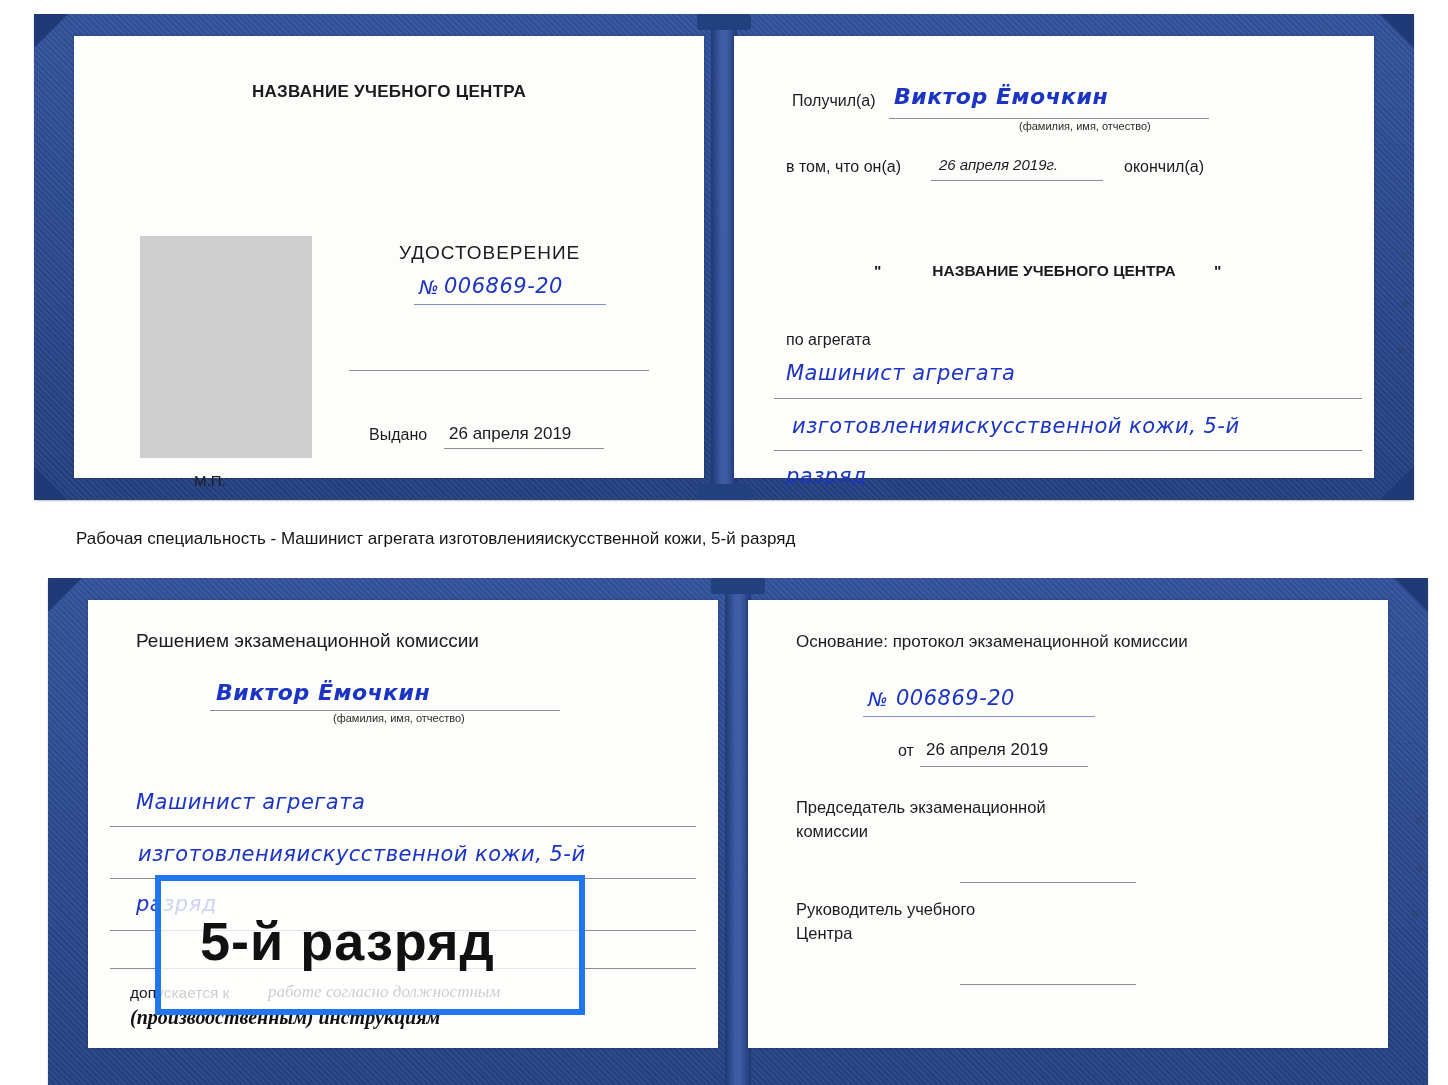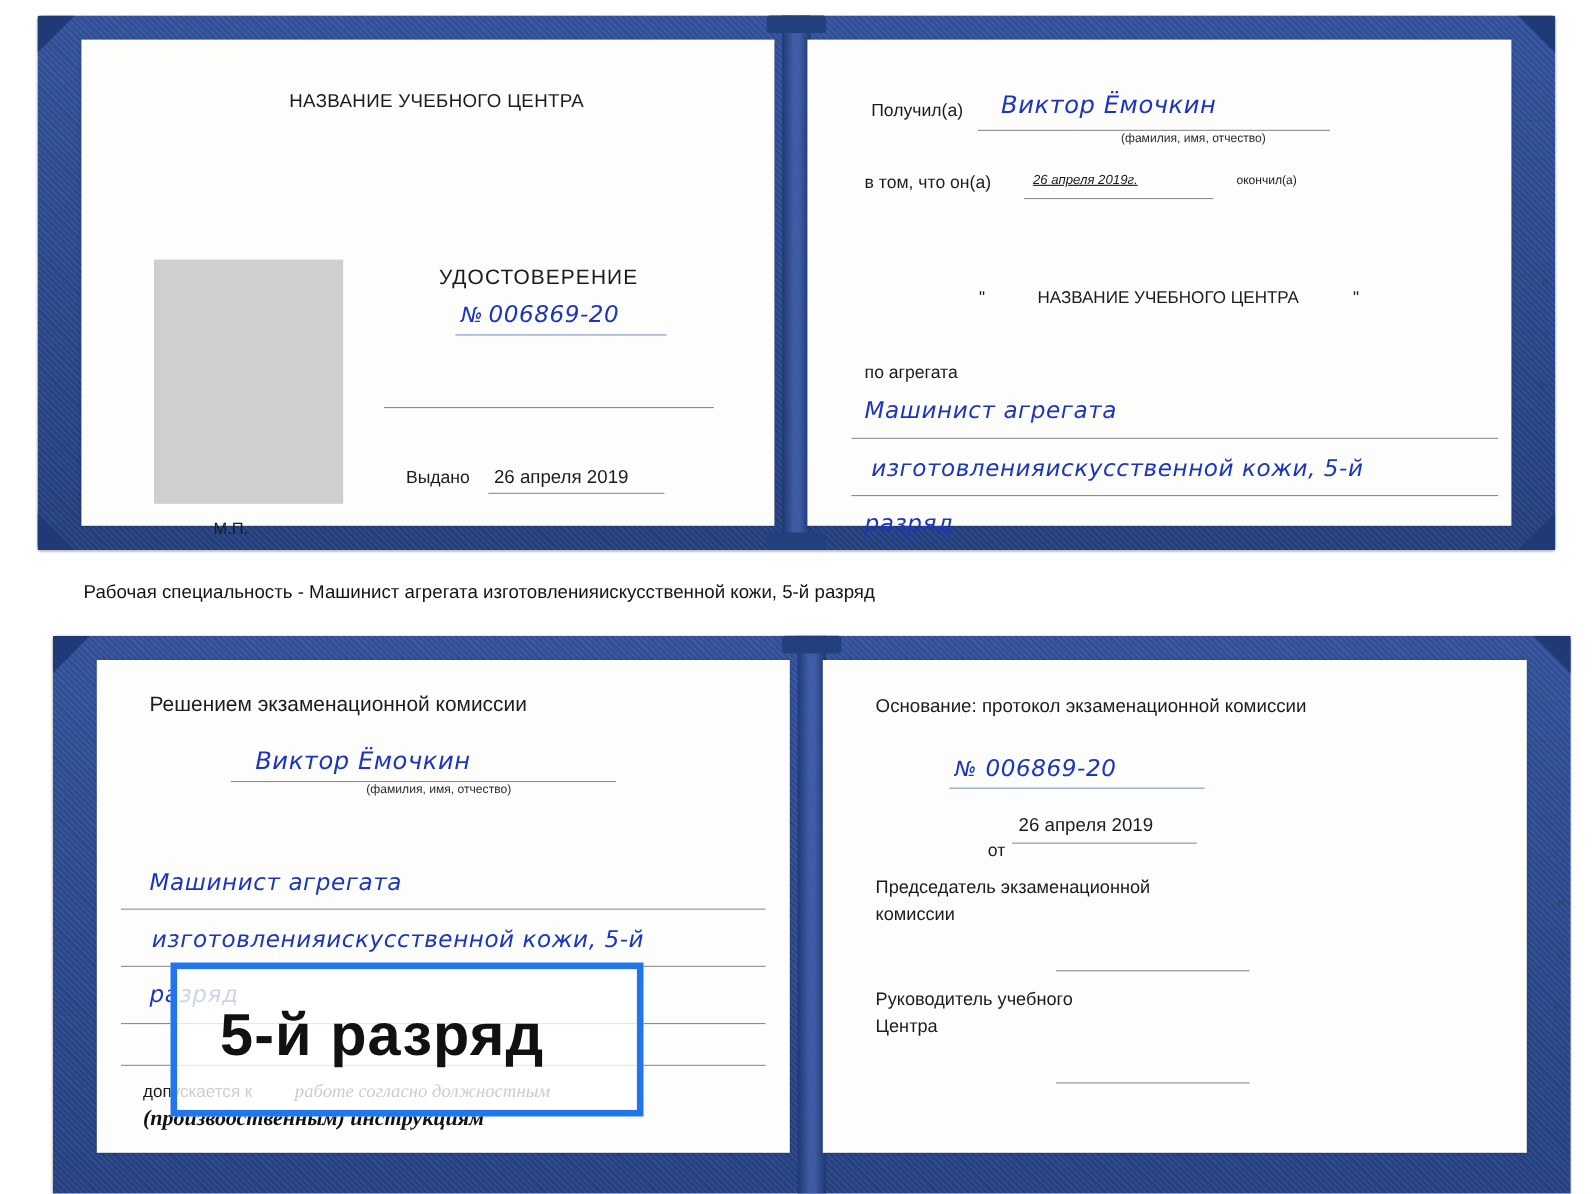--- a/index.html
+++ b/index.html
@@ -106,21 +106,21 @@
     font-size: 12px;
     color: #33425f;
     font-family: "Liberation Serif", serif;
   }
 
   
   .t-print {
     font-family: "Liberation Sans", sans-serif;
     color: #1b1b1b;
   }
-  .bold { font-weight: normal; padding-left: 16px; }
+  .bold { font-weight: bold; }
   .hand {
     font-family: "DejaVu Sans", sans-serif;
     color: #1b34c4;
     font-style: italic;
     letter-spacing: 0.5px;
   }
   .hand-dark {
     font-family: "Liberation Serif", serif;
     color: #111;
     font-style: italic;
@@ -209,23 +209,23 @@
     <div class="abs t-print" style="left:120px;top:436px;font-size:15px;">М.П.</div>
   </div>
 
   <div class="page right">
     <div class="abs t-print" style="left:58px;top:56px;font-size:16px;">Получил(а)</div>
     <div class="abs hand bold" style="left:160px;top:48px;font-size:22px;">Виктор Ёмочкин</div>
     <div class="rule abs" style="left:155px;top:82px;width:320px;"></div>
     <div class="abs caption" style="left:285px;top:84px;">(фамилия, имя, отчество)</div>
 
     <div class="abs t-print" style="left:52px;top:122px;font-size:16px;">в том, что он(а)</div>
-    <div class="abs t-print" style="left:205px;top:120px;font-size:12px;font-style:italic;text-decoration:underline;">26 апреля 2019г.</div>
+    <div class="abs t-print" style="left:205px;top:120px;font-size:15px;font-style:italic;">26 апреля 2019г.</div>
     <div class="rule abs" style="left:197px;top:144px;width:172px;"></div>
-    <div class="abs t-print" style="left:390px;top:122px;font-size:11px;">окончил(а)</div>
+    <div class="abs t-print" style="left:390px;top:122px;font-size:16px;">окончил(а)</div>
 
     <div class="abs t-print bold" style="left:140px;top:226px;font-size:15.5px;">"</div>
     <div class="abs t-print bold" style="left:0;right:0;top:226px;text-align:center;font-size:15.5px;">НАЗВАНИЕ УЧЕБНОГО ЦЕНТРА</div>
     <div class="abs t-print bold" style="left:480px;top:226px;font-size:15.5px;">"</div>
 
     <div class="abs t-print" style="left:52px;top:295px;font-size:16px;">по агрегата</div>
 
     <div class="abs hand" style="left:52px;top:325px;font-size:21px;">Машинист агрегата</div>
     <div class="rule abs" style="left:40px;top:362px;width:588px;"></div>
 
@@ -283,21 +283,21 @@
     <div class="abs hand-dark" style="left:42px;top:406px;font-size:20px;font-weight:bold;">(производственным) инструкциям</div>
   </div>
 
   <div class="page right">
     <div class="abs t-print" style="left:48px;top:32px;font-size:17px;">Основание: протокол экзаменационной комиссии</div>
 
     <div class="abs hand" style="left:120px;top:88px;font-size:19px;">№</div>
     <div class="abs hand" style="left:148px;top:86px;font-size:21px;">006869-20</div>
     <div class="rule blue abs" style="left:115px;top:116px;width:232px;"></div>
 
-    <div class="abs t-print" style="left:150px;top:142px;font-size:16px;margin-top:23px;">от</div>
+    <div class="abs t-print" style="left:150px;top:142px;font-size:16px;">от</div>
     <div class="abs t-print" style="left:178px;top:140px;font-size:17px;">26 апреля 2019</div>
     <div class="rule abs" style="left:172px;top:166px;width:168px;"></div>
 
     <div class="abs t-print" style="left:48px;top:198px;font-size:16.5px;">Председатель экзаменационной</div>
     <div class="abs t-print" style="left:48px;top:222px;font-size:16.5px;">комиссии</div>
     <div class="rule abs" style="left:212px;top:282px;width:176px;"></div>
 
     <div class="abs t-print" style="left:48px;top:300px;font-size:16.5px;">Руководитель учебного</div>
     <div class="abs t-print" style="left:48px;top:324px;font-size:16.5px;">Центра</div>
     <div class="rule abs" style="left:212px;top:384px;width:176px;"></div>

